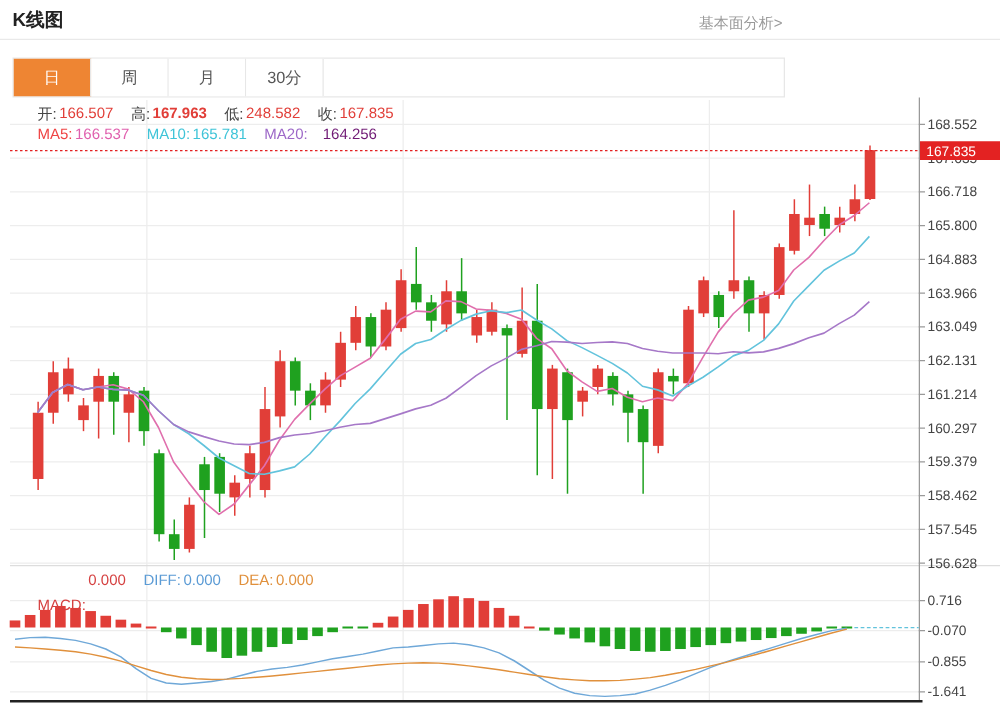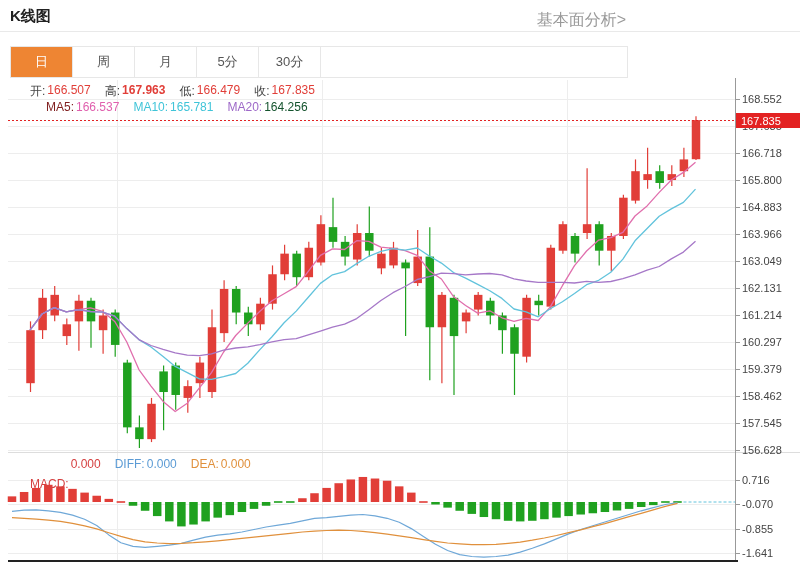--- a/index.html
+++ b/index.html
@@ -1,19 +1,19 @@
 <!DOCTYPE html>
 <html><head>
 <meta charset="utf-8">
 <style>
   html,body{margin:0;padding:0;width:800px;height:567px;background:#fff;overflow:hidden;
     font-family:"Liberation Sans","DejaVu Sans",sans-serif;}
   .stage{position:relative;width:632px;height:567px;background:#fff;}
   .page-title{position:absolute;left:10px;top:7px;font-size:15px;font-weight:bold;color:#222;}
-  .header-link{position:absolute;right:6px;top:10px;font-size:16px;color:#999;text-decoration:none;cursor:pointer;}
+  .header-link{position:absolute;right:6px;top:10px;font-size:12px;color:#999;text-decoration:none;cursor:pointer;}
   .header-divider{position:absolute;left:0;top:31px;width:800px;height:1px;background:#e9e9e9;}
   .tabstrip{position:absolute;left:10px;top:46px;right:4px;height:32px;display:flex;
     border:1px solid #e7e7e7;box-sizing:border-box;background:#fff;}
   .tab{width:62px;display:flex;align-items:center;justify-content:center;font-size:13px;color:#555;
     border-right:1px solid #e7e7e7;cursor:pointer;box-sizing:border-box;background:#fff;}
   .tab.active{color:#fff;}
   .tab-filler{flex:1;}
   .chart-svg{position:absolute;left:0;top:0;}
   .info-row{position:absolute;font-size:12px;display:flex;gap:14px;white-space:nowrap;}
   .info-row .pair{display:flex;gap:2px;}
@@ -26,21 +26,20 @@
 
 <div class="stage">
   <div class="page-title">K线图</div>
   <a class="header-link">基本面分析&gt;</a>
   <div class="header-divider"></div>
 
   <div class="tabstrip" id="tabstrip">
       <div class="tab active" style="background: rgb(238, 133, 51);">日</div>
       <div class="tab">周</div>
       <div class="tab">月</div>
-      <div class="tab">5分</div>
       <div class="tab">30分</div>
       <div class="tab-filler"></div>
     </div>
 
   <svg id="chart" class="chart-svg" width="800" height="567">
       <g>
         <line x1="8" x2="735" y1="99.5" y2="99.5" stroke="#ededed" stroke-width="1"></line>
         <line x1="8" x2="735" y1="126.5" y2="126.5" stroke="#ededed" stroke-width="1"></line>
         <line x1="8" x2="735" y1="153.5" y2="153.5" stroke="#ededed" stroke-width="1"></line>
         <line x1="8" x2="735" y1="180.5" y2="180.5" stroke="#ededed" stroke-width="1"></line>
@@ -404,39 +403,39 @@
       <span class="pair">
         <span style="color: rgb(68, 68, 68);">开:</span>
         <span style="color: rgb(225, 62, 56);">166.507</span>
       </span>
       <span class="pair">
         <span style="color: rgb(68, 68, 68);">高:</span>
         <span style="color: rgb(225, 62, 56); font-weight: bold;">167.963</span>
       </span>
       <span class="pair">
         <span style="color: rgb(68, 68, 68);">低:</span>
-        <span style="color: rgb(225, 62, 56);">166.479</span>
+        <span style="color: rgb(225, 62, 56);">248.582</span>
       </span>
       <span class="pair">
         <span style="color: rgb(68, 68, 68);">收:</span>
         <span style="color: rgb(225, 62, 56);">167.835</span>
       </span>
     </div>
   <div class="info-row" id="ma-row">
       <span class="pair">
-        <span style="color: #7f1d1d; margin-left: 16px;">MA5:</span>
+        <span style="color: #ef4444;">MA5:</span>
         <span style="color: rgb(224, 96, 174);">166.537</span>
       </span>
       <span class="pair">
         <span style="color: rgb(63, 196, 216);">MA10:</span>
         <span style="color: rgb(63, 196, 216);">165.781</span>
       </span>
       <span class="pair">
         <span style="color: rgb(157, 104, 200);">MA20:</span>
-        <span style="color: #14532d;">164.256</span>
+        <span style="color: #701a75; margin-left: 10px;">164.256</span>
       </span>
     </div>
   <div class="info-row" id="macd-row">
       <span class="pair">
         <span style="color: rgb(213, 64, 64); margin-top: 20px;">MACD:</span>
         <span style="color: rgb(213, 64, 64);">0.000</span>
       </span>
       <span class="pair">
         <span style="color: rgb(91, 155, 213);">DIFF:</span>
         <span style="color: rgb(91, 155, 213);">0.000</span>

